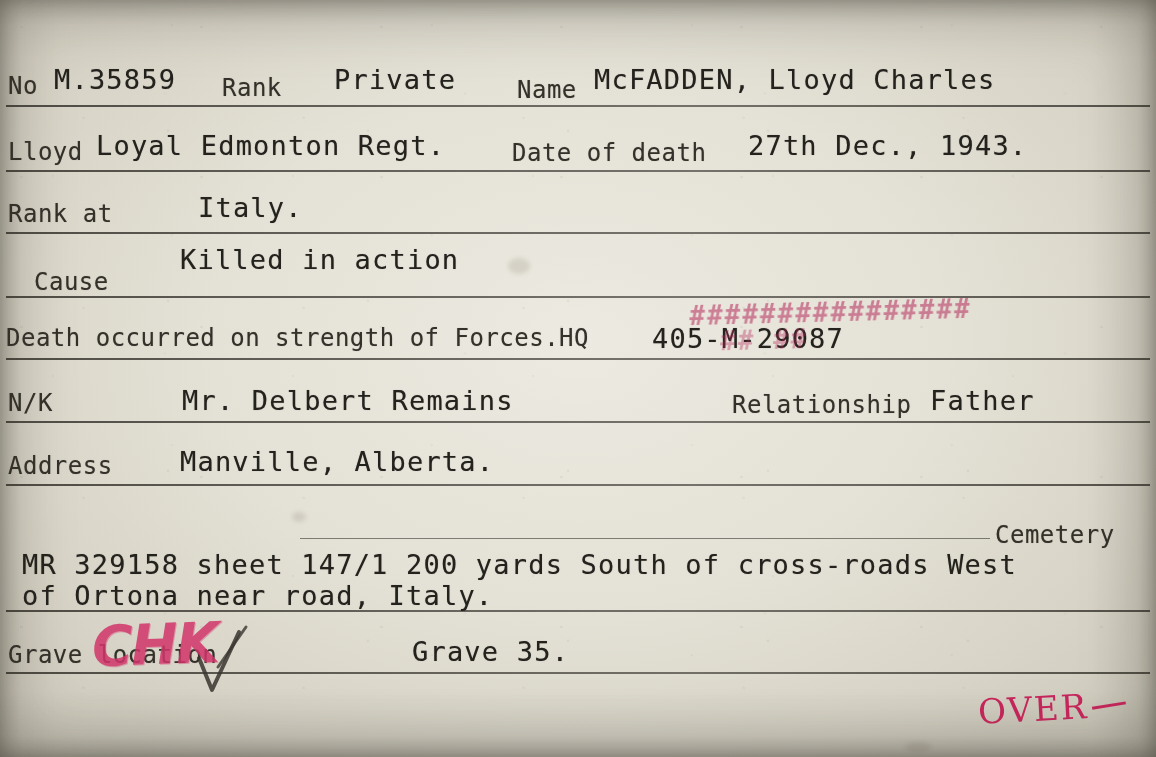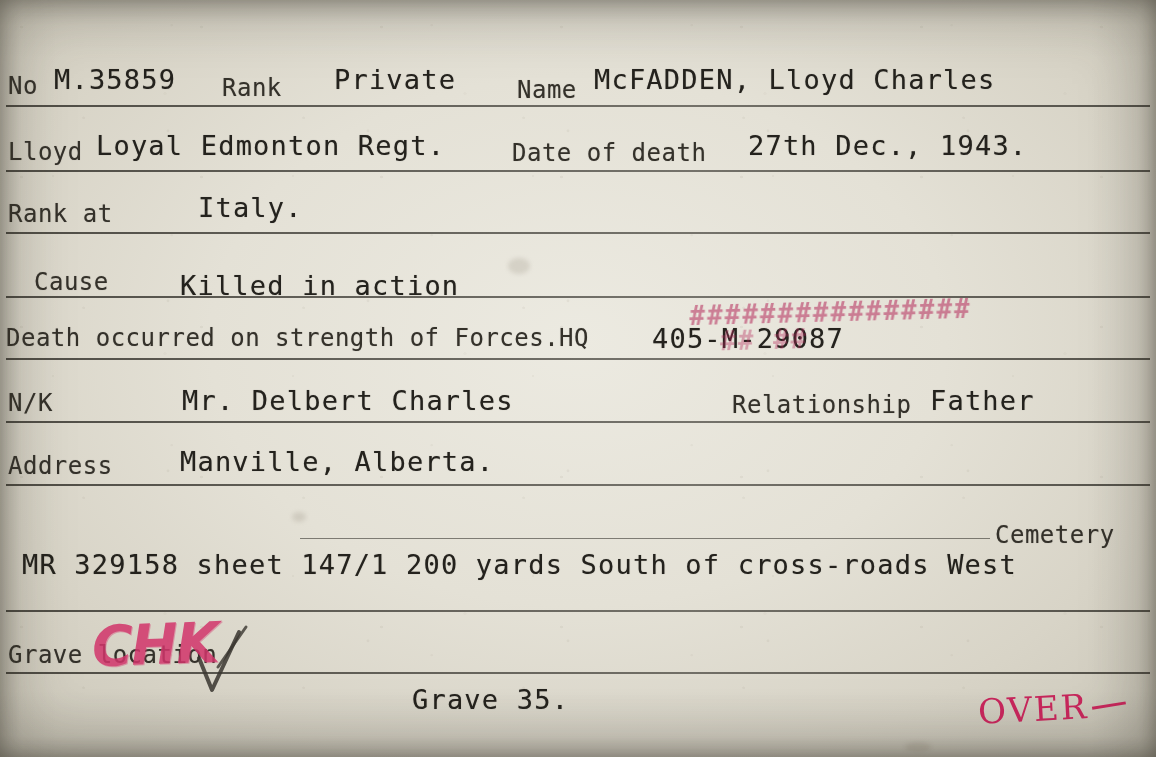--- a/index.html
+++ b/index.html
@@ -160,51 +160,52 @@
   <div class="t value" style="left:96px;top:130px;">Loyal Edmonton Regt.</div>
   <div class="t label" style="left:512px;top:139px;">Date of death</div>
   <div class="t value" style="left:748px;top:130px;">27th Dec., 1943.</div>
   <div class="rule" style="left:6px;top:170px;width:1144px;"></div>
 
   <div class="t label" style="left:8px;top:200px;">Rank at</div>
   <div class="t value" style="left:198px;top:192px;">Italy.</div>
   <div class="rule" style="left:6px;top:232px;width:1144px;"></div>
 
   <div class="t label" style="left:8px;top:268px;margin-left:26px;">Cause</div>
-  <div class="t value" style="left:180px;top:270px;">Killed in action</div>
+  <div class="t value" style="left:180px;top:244px;">Killed in action</div>
   <div class="rule" style="left:6px;top:296px;width:1144px;"></div>
 
   <div class="t label" style="left:6px;top:324px;">Death occurred on strength of Forces.HQ</div>
   <div class="t value" style="left:652px;top:323px;">405-M-29087</div>
   <div class="rule" style="left:6px;top:358px;width:1144px;"></div>
 
   <div class="stamp-smudge">
     <div>################</div>
     <div style="margin-left:30px;opacity:.7;">## ##</div>
   </div>
 
   <div class="t label" style="left:8px;top:389px;">N/K</div>
-  <div class="t value" style="left:182px;top:385px;">Mr. Delbert Charles</div>
+  <div class="t value" style="left:182px;top:385px;">Mr. Delbert Remains</div>
   <div class="t label" style="left:732px;top:391px;">Relationship</div>
   <div class="t value" style="left:930px;top:385px;">Father</div>
   <div class="rule" style="left:6px;top:421px;width:1144px;"></div>
 
   <div class="t label" style="left:8px;top:452px;">Address</div>
   <div class="t value" style="left:180px;top:446px;">Manville, Alberta.</div>
   <div class="rule" style="left:6px;top:484px;width:1144px;"></div>
 
   <div class="t label" style="left:995px;top:521px;">Cemetery</div>
   <div class="rule thin" style="left:300px;top:538px;width:690px;"></div>
 
   <div class="t value" style="left:22px;top:549px;">MR 329158 sheet 147/1 200 yards South of cross-roads West</div>
   <div class="rule" style="left:6px;top:545px;width:1144px;opacity:.0;"></div>
+  <div class="t value" style="left:22px;top:580px;">of Ortona near road, Italy.</div>
   <div class="rule" style="left:6px;top:610px;width:1144px;"></div>
 
   <div class="t label" style="left:8px;top:641px;">Grave location</div>
-  <div class="t value" style="left:412px;top:636px;margin-top:48px;">Grave 35.</div>
+  <div class="t value" style="left:412px;top:636px;">Grave 35.</div>
   <div class="rule" style="left:6px;top:672px;width:1144px;"></div>
 
   <div class="chk">CHK</div>
 
   <svg class="tick" viewBox="0 0 46 70">
     <path d="M3 30 L16 62 L43 4" fill="none" stroke="#3a3630" stroke-width="4" stroke-linecap="round" stroke-linejoin="round" opacity="0.85"></path>
   </svg>
 
   <svg style="position:absolute;left:212px;top:624px;width:40px;height:46px;" viewBox="0 0 40 46">
     <path d="M34 3 L6 43" fill="none" stroke="#3a3630" stroke-width="3" stroke-linecap="round" opacity="0.8"></path>

